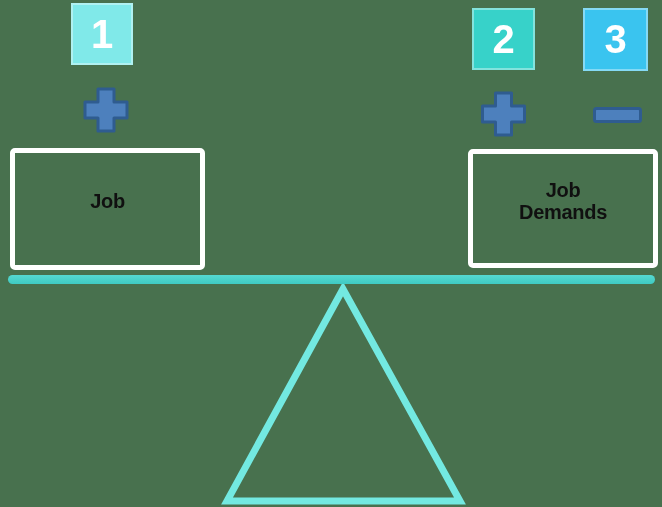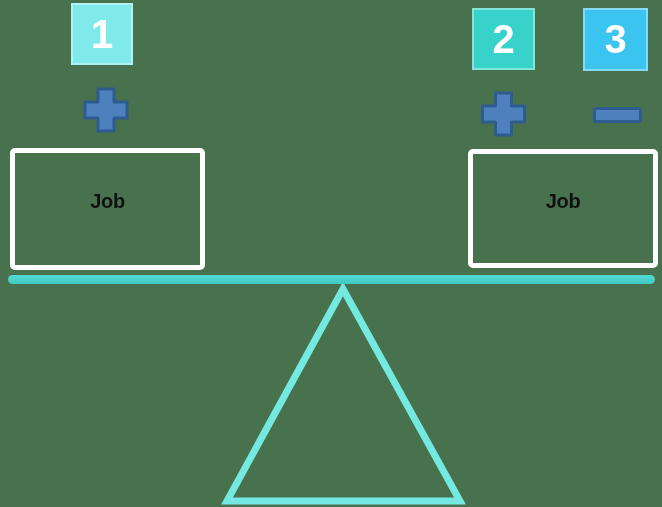--- a/index.html
+++ b/index.html
@@ -65,20 +65,21 @@
 
   <div class="box" id="box-left">
     <div class="box-label">
       <div>Job</div>
     </div>
   </div>
 
   <div class="box" id="box-right">
     <div class="box-label">
       <div>Job</div>
+      <div>Demands</div>
     </div>
   </div>
 
   <svg class="triangle-svg" width="662" height="507" viewBox="0 0 662 507">
     <polygon points="343,289 227,501 460,501" fill="none" stroke="#73E9E1" stroke-width="7" stroke-linejoin="miter" style="stroke: rgb(115, 233, 225);"></polygon>
   </svg>
 
   <div class="beam"></div>
 
 </div>

